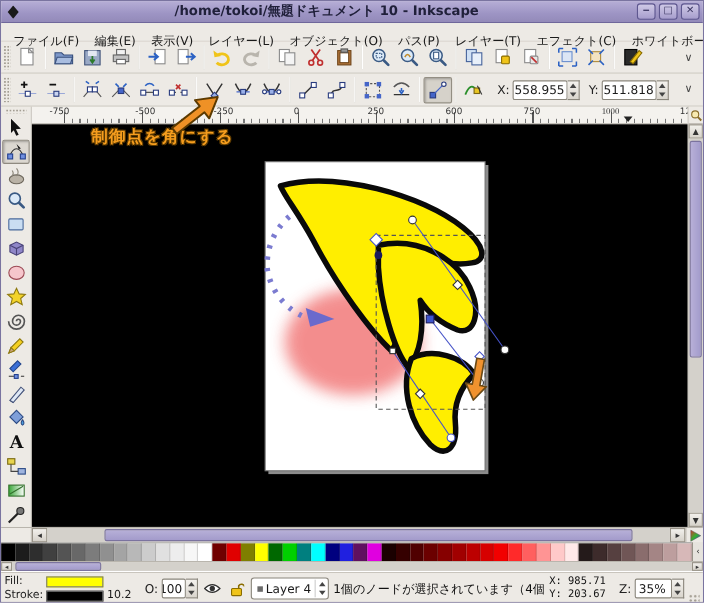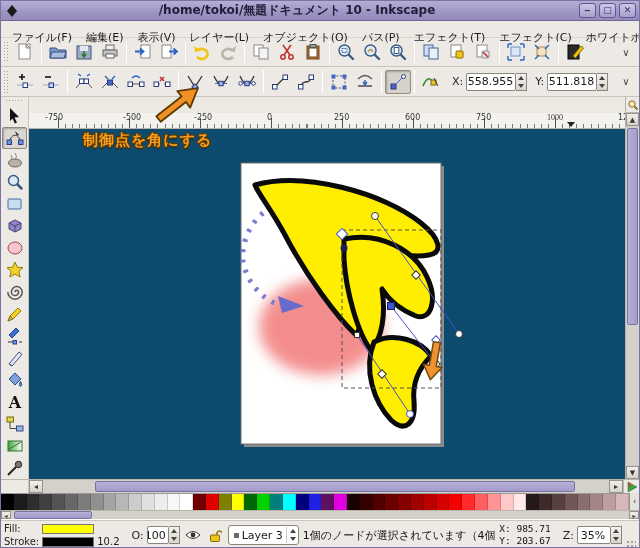--- a/index.html
+++ b/index.html
@@ -41,25 +41,25 @@
   .tool{flex:1;display:flex;align-items:center;justify-content:center;border:1px solid transparent;border-radius:2px;margin:0 1px;}
   .tool.active{background:#dcd8d1;border:1px solid #8f8a80;box-shadow:inset 1px 1px 2px rgba(0,0,0,.25);}
 
   .centercol{flex:1;display:flex;flex-direction:column;min-width:0;}
   .ruler{position:relative;height:16px;background:#f4f2ee;border-bottom:1px solid #b9b5ad;overflow:hidden;
      background-image:
        repeating-linear-gradient(to right,#555 0 1px,transparent 1px 71px),
        repeating-linear-gradient(to right,#777 0 1px,transparent 1px 7.1px);
      background-size:100% 10px,100% 4px;
      background-position:29px 100%,29px 100%;
-     background-repeat:no-repeat;margin-top:16px;}
+     background-repeat:no-repeat;}
   .rlabel{position:absolute;top:0;font-size:8px;color:#333;white-space:nowrap;}
   .rmarker{position:absolute;left:538px;bottom:1px;width:0;height:0;border-left:4px solid transparent;border-right:4px solid transparent;border-top:5px solid #222;}
 
-  .canvas{position:relative;flex:1;background:#0c4a6e;overflow:hidden;padding-left:20px;}
+  .canvas{position:relative;flex:1;background:#000000;overflow:hidden;padding-left:20px;}
   .annotation-text{position:absolute;left:54px;top:2px;font-size:15px;font-weight:bold;color:#f59d1e;letter-spacing:1px;white-space:nowrap;
      text-shadow:-1px -1px 0 #5c3a00,1px -1px 0 #5c3a00,-1px 1px 0 #5c3a00,1px 1px 0 #5c3a00,0 2px 1px rgba(0,0,0,.35);}
 
   .rightcol{width:14px;display:flex;flex-direction:column;background:#e6e3dd;border-left:1px solid #b9b5ad;}
   .corner-zoom{height:16px;display:flex;align-items:center;justify-content:center;border-bottom:1px solid #b9b5ad;background:#edeae5;}
   .sb-btn{height:13px;display:flex;align-items:center;justify-content:center;background:linear-gradient(#f2f0ec,#d6d2ca);border:1px solid #989388;font-size:7px;color:#333;}
   .vtrough{flex:1;background:#d4d1cb;position:relative;}
   .vthumb{position:absolute;left:1px;right:1px;top:2px;height:58%;background:linear-gradient(90deg,#b7b0d8,#a39bcb);border:1px solid #7b739f;border-radius:2px;}
 
   
@@ -113,21 +113,21 @@
   </div>
 
   <div class="menubar">
 
   <span class="menu-item">ファイル(F)</span>
       <span class="menu-item">編集(E)</span>
       <span class="menu-item">表示(V)</span>
       <span class="menu-item">レイヤー(L)</span>
       <span class="menu-item">オブジェクト(O)</span>
       <span class="menu-item">パス(P)</span>
-      <span class="menu-item">エフェクト(T)</span>
+      <span class="menu-item">レイヤー(T)</span>
       <span class="menu-item">エフェクト(C)</span>
       <span class="menu-item">ホワイトボード(B)</span>
     </div>
 
   <div class="toolbar toolbar1">
     <div class="grip"></div>
     <div class="tbtn">
         <svg width="20" height="20">
           <rect x="4" y="2" width="11" height="15" fill="#fff" stroke="#8a8a8a"></rect>
           <path d="M11 2 l4 4 h-4 z" fill="#d9d9d9" stroke="#8a8a8a"></path>
@@ -709,21 +709,21 @@
         </svg>
       </div>
     <div class="mini-icon">
         <svg width="14" height="15">
           <rect x="2.5" y="7" width="9" height="6.5" fill="#f0c419" stroke="#8a6d00" rx="1"></rect>
           <path d="M9 7 V4.5 a3 3 0 0 1 5.5 1" fill="none" stroke="#8a6d00" stroke-width="1.4"></path>
         </svg>
       </div>
     <div class="layer-combo">
       <div class="layer-dot"></div>
-      <span class="layer-name">Layer 3</span>
+      <span class="layer-name">Layer 4</span>
       <div class="combo-btns">
           <div class="arr-up"></div>
           <div class="arr-dn"></div>
         </div>
     </div>
     <div class="status-msg">1個のノードが選択されています（4個の中から）。シャー·</div>
     <div class="xy-block">
       <div>X:  985.71</div>
       <div>Y:  203.67</div>
     </div>

